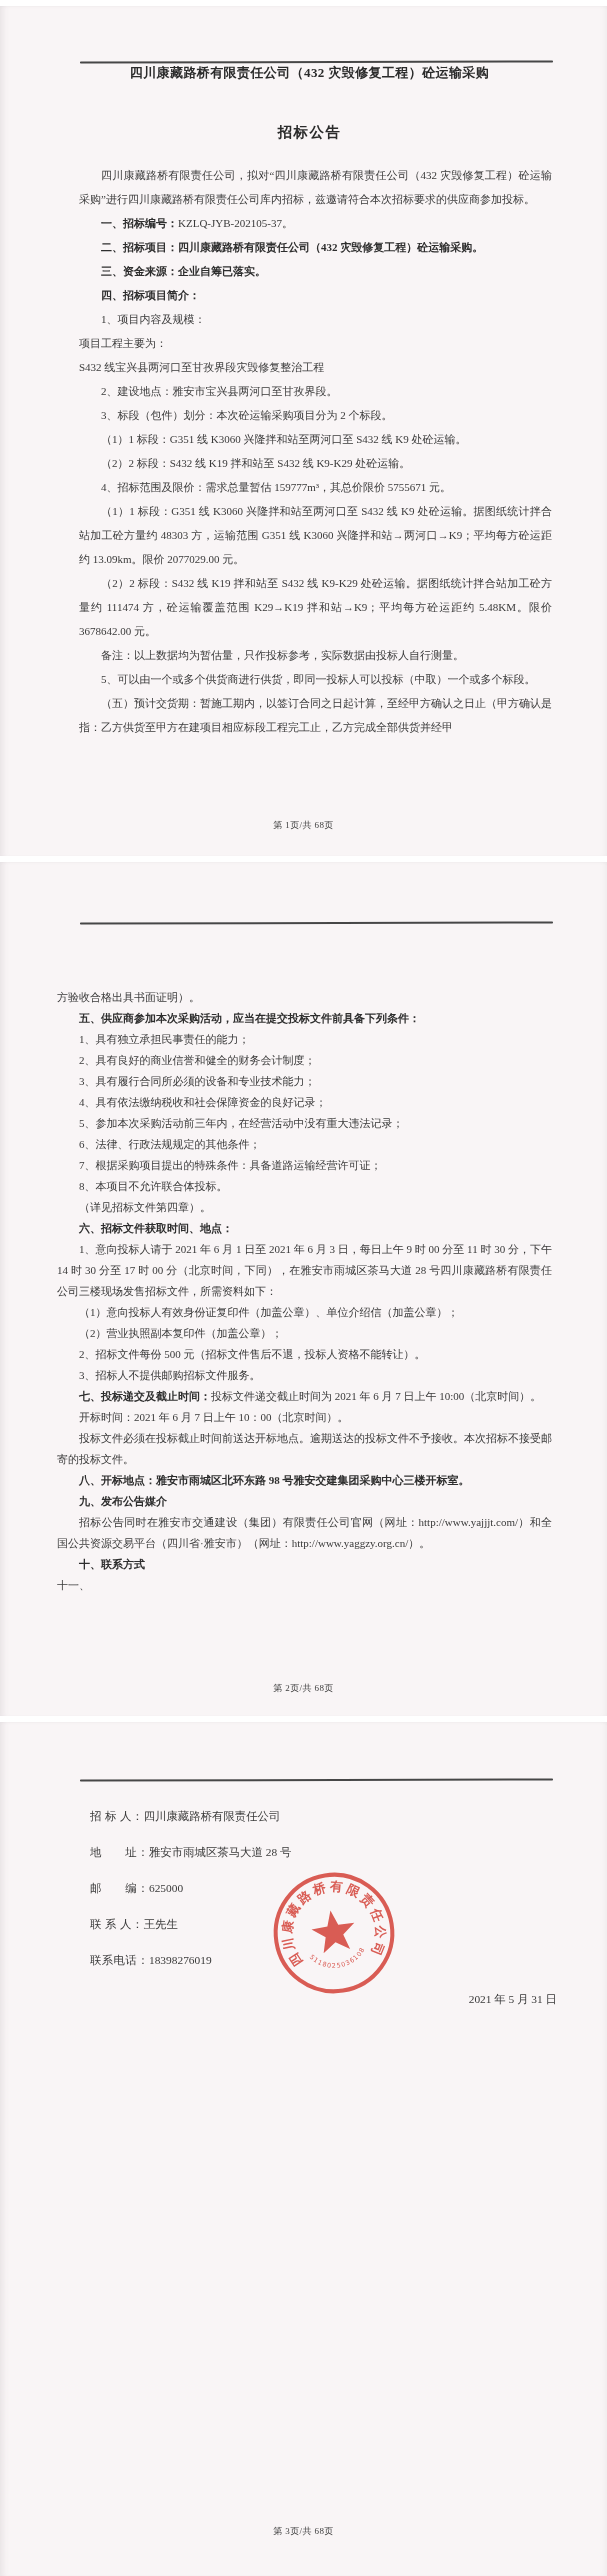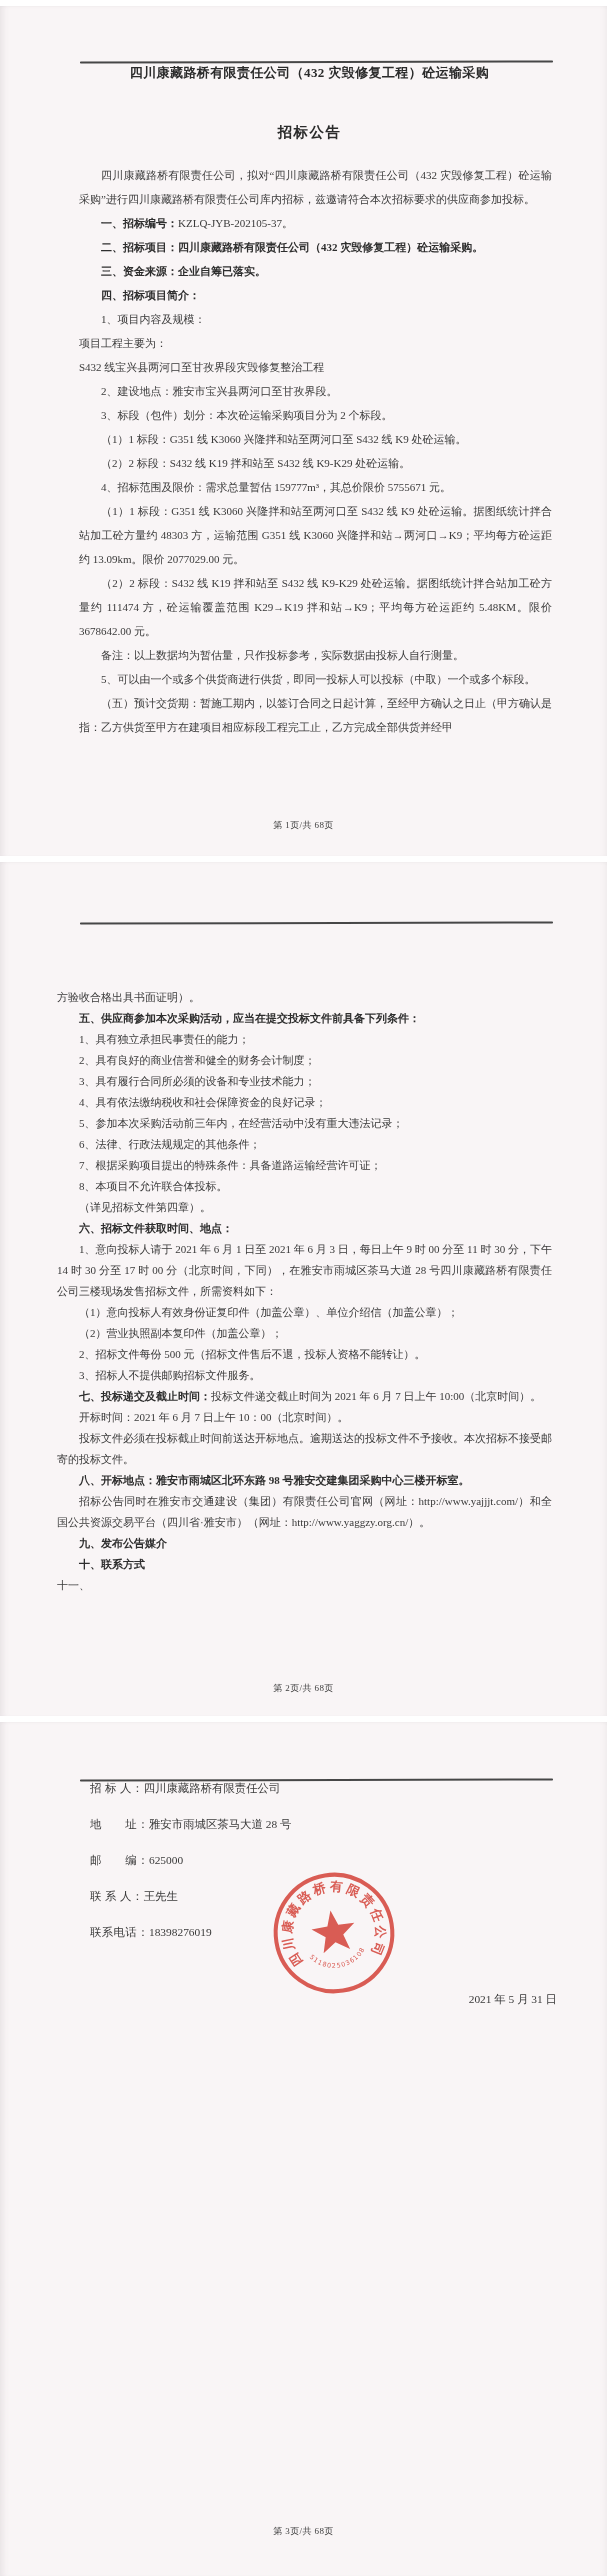--- a/index.html
+++ b/index.html
@@ -28,21 +28,21 @@
     height:1.5px;
     background:#474747;
     border-radius:0.8px;
     transform:rotate(-0.12deg);
   }
   .page1 .scanline{top:55px;}
   .page2 .scanline{top:60px;}
   .page3 .scanline{top:57px;}
   .body1{padding:57px 55px 0 67px;}
   .body2{padding:125px 55px 0 57px;}
-  .body3{padding:48px 55px 0 67px;}
+  .body3{padding:76px 55px 0 67px;}
   h1.title{
     margin:0;
     font-size:13px;
     line-height:20px;
     text-align:center;
     font-weight:700;
     color:#2b2b2b;
     letter-spacing:0.4px;
   }
   h2.heading{
@@ -143,22 +143,22 @@
     <p class="ind bold">六、招标文件获取时间、地点：</p>
     <p class="ind">1、意向投标人请于 2021 年 6 月 1 日至 2021 年 6 月 3 日，每日上午 9 时 00 分至 11 时 30 分，下午 14 时 30 分至 17 时 00 分（北京时间，下同），在雅安市雨城区茶马大道 28 号四川康藏路桥有限责任公司三楼现场发售招标文件，所需资料如下：</p>
     <p class="ind">（1）意向投标人有效身份证复印件（加盖公章）、单位介绍信（加盖公章）；</p>
     <p class="ind">（2）营业执照副本复印件（加盖公章）；</p>
     <p class="ind">2、招标文件每份 500 元（招标文件售后不退，投标人资格不能转让）。</p>
     <p class="ind">3、招标人不提供邮购招标文件服务。</p>
     <p class="ind"><span class="bold">七、投标递交及截止时间：</span><span>投标文件递交截止时间为 2021 年 6 月 7 日上午 10:00（北京时间）。</span></p>
     <p class="ind">开标时间：2021 年 6 月 7 日上午 10：00（北京时间）。</p>
     <p class="ind">投标文件必须在投标截止时间前送达开标地点。逾期送达的投标文件不予接收。本次招标不接受邮寄的投标文件。</p>
     <p class="ind bold">八、开标地点：雅安市雨城区北环东路 98 号雅安交建集团采购中心三楼开标室。</p>
+    <p class="ind bold">九、发布公告媒介</p>
     <p class="ind">招标公告同时在雅安市交通建设（集团）有限责任公司官网（网址：http://www.yajjjt.com/）和全国公共资源交易平台（四川省·雅安市）（网址：http://www.yaggzy.org.cn/）。</p>
-    <p class="ind bold">九、发布公告媒介</p>
     <p class="ind bold">十、联系方式</p>
     <p class="noind">十一、</p>
   </div>
   <div class="pfooter">第 2页/共 68页</div>
 </section>
 
 <section class="page page3">
   <div class="scanline"></div>
   <div class="body3">
     <div class="contact">

